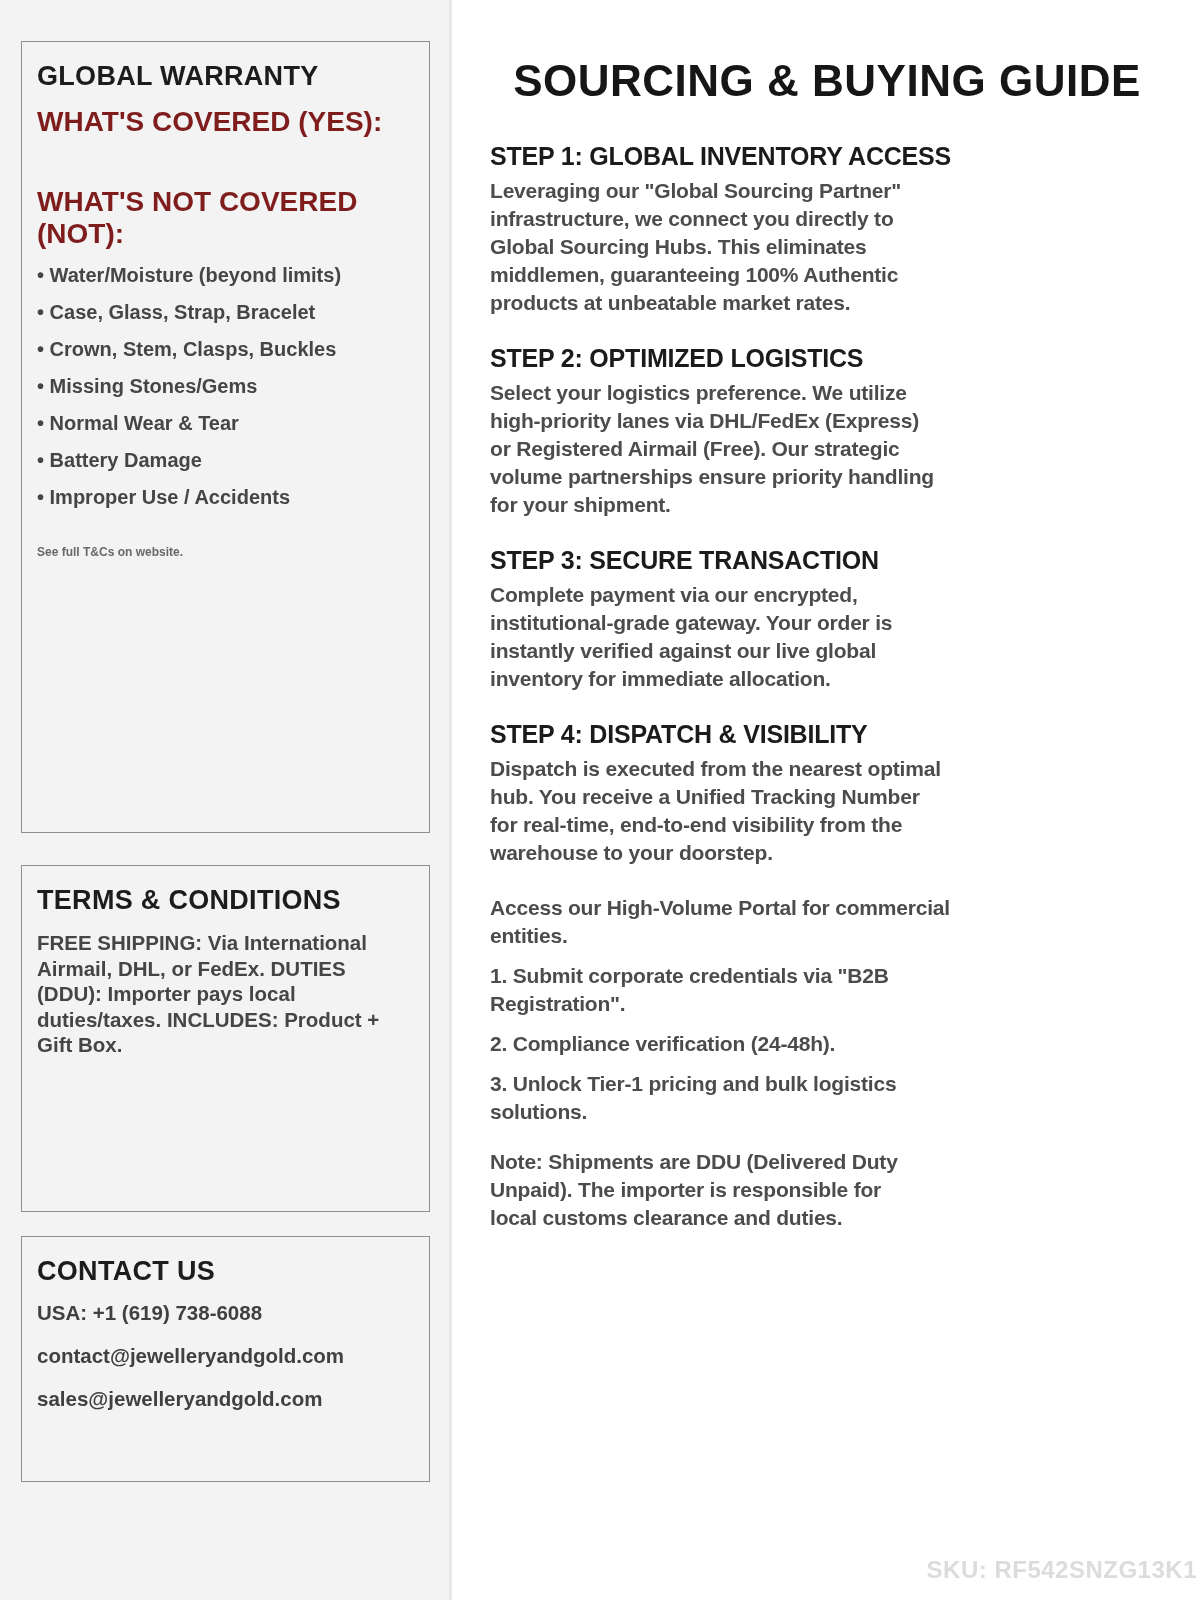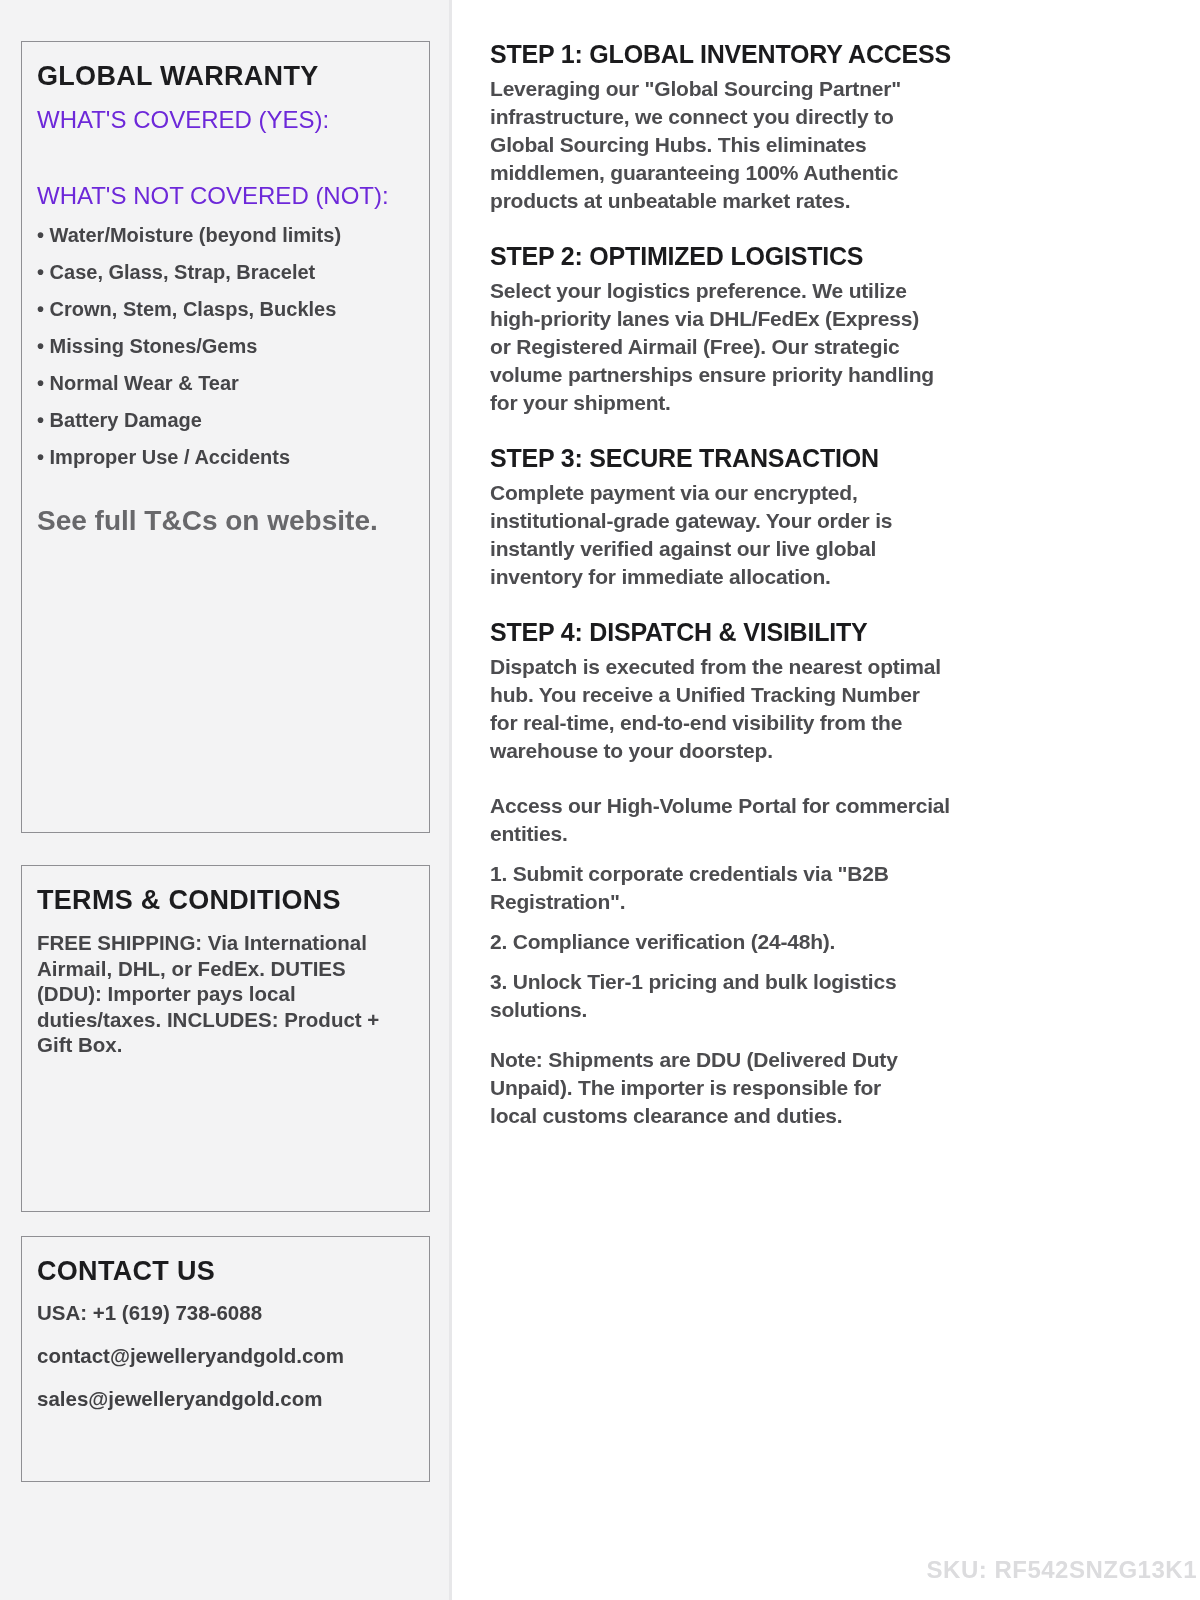--- a/index.html
+++ b/index.html
@@ -36,36 +36,36 @@
   .panel-contact  { height: 246px; margin-top: 24px; }
 
   .panel-title {
     margin: 0 0 14px 0;
     font-size: 27px;
     font-weight: bold;
     letter-spacing: 0.3px;
     color: #1c1c1e;
   }
   .sub-heading {
-    font-size: 24px;
-    font-weight: normal;
-    color: #6d28d9;
+    font-size: 28px;
+    font-weight: bold;
+    color: #7f1d1d;
     margin: 6px 0 2px 0;
   }
   .gap-top { margin-top: 48px; }
   .bullet-item {
     font-size: 20px;
     font-weight: bold;
     color: #454548;
     margin-top: 14px;
   }
   .bullet-item::before { content: "• "; }
   .footnote {
     margin-top: 36px;
-    font-size: 28px;
+    font-size: 12px;
     font-weight: bold;
     color: #68686b;
   }
   .terms-body {
     margin-top: 10px;
     font-size: 20.5px;
     font-weight: bold;
     line-height: 25.5px;
     color: #454548;
     white-space: pre-line;
@@ -168,20 +168,21 @@
       <h2 class="panel-title">CONTACT US</h2>
       <div class="contact-line">USA: +1 (619) 738-6088</div>
       <div class="contact-line">contact@jewelleryandgold.com</div>
       <div class="contact-line">sales@jewelleryandgold.com</div>
     </section>
 
   </aside>
 
   <main class="main">
 
+    <h1 class="main-title">SOURCING &amp; BUYING GUIDE</h1>
 
     <section class="step">
       <h3 class="step-heading">STEP 1: GLOBAL INVENTORY ACCESS</h3>
       <p class="step-body">Leveraging our "Global Sourcing Partner"
 infrastructure, we connect you directly to
 Global Sourcing Hubs. This eliminates
 middlemen, guaranteeing 100% Authentic
 products at unbeatable market rates.</p>
     </section>
 

